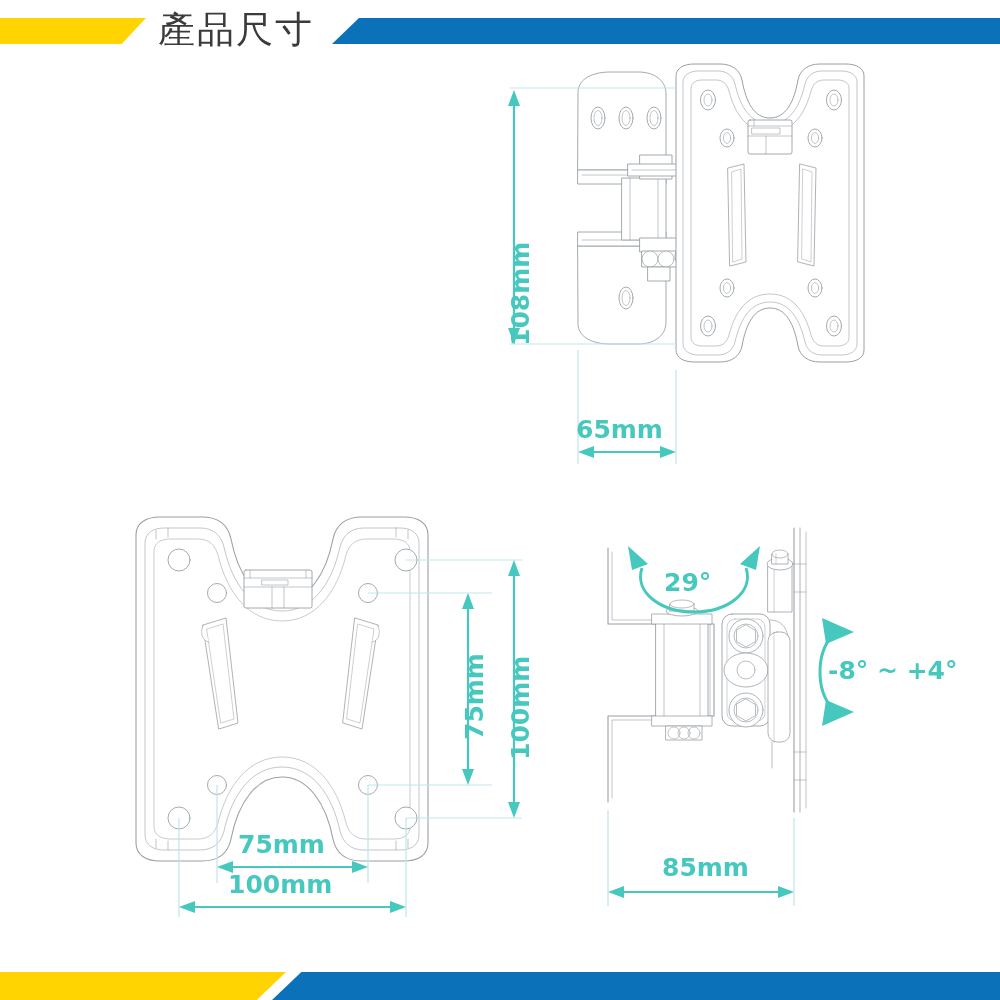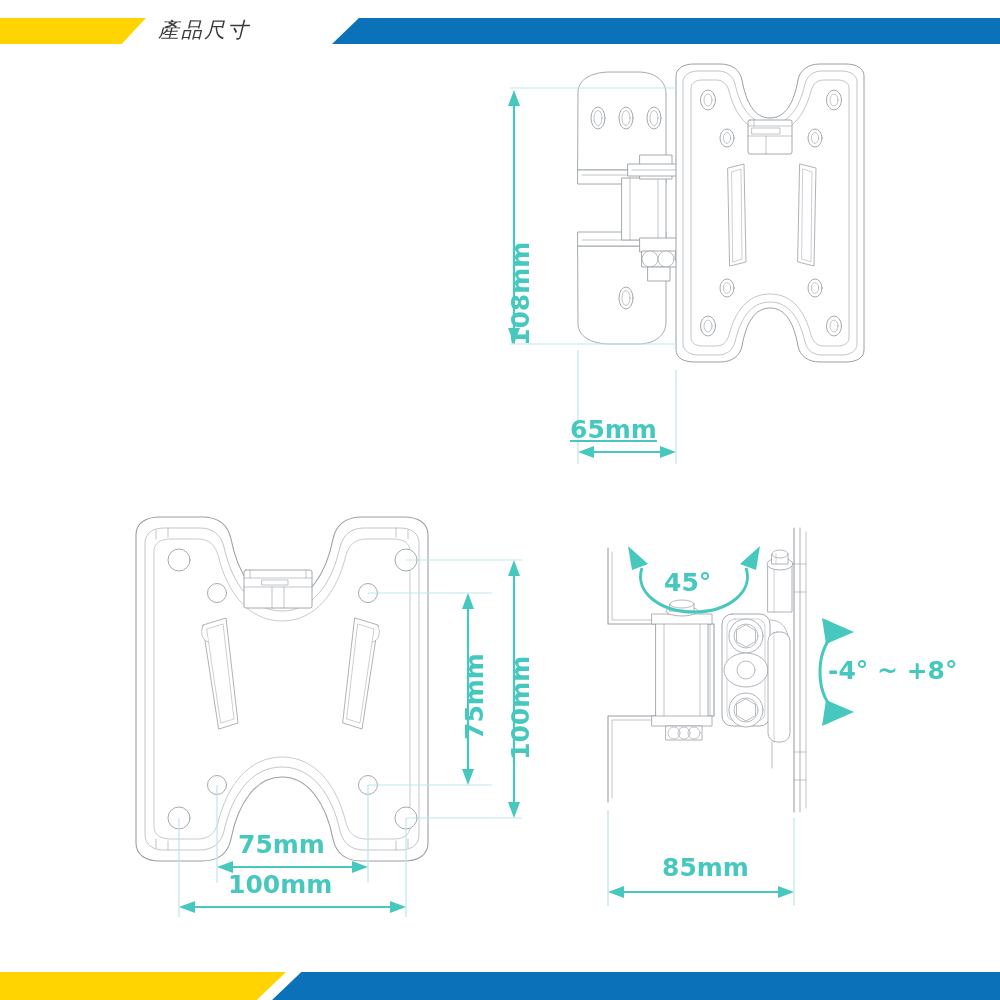--- a/index.html
+++ b/index.html
@@ -46,27 +46,26 @@
     top: 18px;
     width: 674px;
     height: 26px;
     background: #0B72B9;
     clip-path: polygon(4% 0, 100% 0, 100% 100%, 0 100%);
   }
   .header-title {
     position: absolute;
     left: 158px;
     top: 8px;
-    font-size: 21px;
+    font-size: 37px;
     line-height: 44px;
     color: #3b3b3b;
     letter-spacing: 2px;
     font-family: "DejaVu Sans", "Liberation Sans", sans-serif;
     white-space: nowrap;
-    font-style: italic;
   }
 
   
   .footer-band {
     position: absolute;
     left: 0;
     bottom: 0;
     width: 1000px;
     height: 40px;
   }
@@ -255,21 +254,21 @@
       </g>
 
       <g stroke="#46C8BE" stroke-width="2.2">
         <path d="M114 392 L 200 392"></path>
         <path d="M124 386 L 108 392 L 124 398 Z" fill="#46C8BE" stroke="none"></path>
         <path d="M190 386 L 206 392 L 190 398 Z" fill="#46C8BE" stroke="none"></path>
       </g>
     </svg>
 
     <div class="dim-label vert" style="left:36px; top:286px;">108mm</div>
-    <div class="dim-label" style="left:100px; top:355px;text-decoration:underline;">65mm</div>
+    <div class="dim-label" style="left:106px; top:355px;">65mm</div>
   </div>
 
   <div class="view" id="view-front">
     <svg width="430" height="425" viewBox="0 0 430 425" fill="none">
       <g stroke="#9aa0a6" stroke-width="0.9" fill="#ffffff" stroke-linejoin="round" stroke-linecap="round">
 
         <path d="M26 30
                  C 26 18, 36 12, 50 12
                  L 92 12 C 108 12, 118 20, 121 34
                  C 128 70, 146 96, 172 96
@@ -464,22 +463,22 @@
         <path d="M204 298 L 204 386"></path>
       </g>
 
       <g stroke="#46C8BE" stroke-width="2.2">
         <path d="M26 372 L 196 372"></path>
         <path d="M34 366 L 18 372 L 34 378 Z" fill="#46C8BE" stroke="none"></path>
         <path d="M188 366 L 204 372 L 188 378 Z" fill="#46C8BE" stroke="none"></path>
       </g>
     </svg>
 
-    <div class="dim-label" style="left:74px; top:48px;">45°</div>
-    <div class="dim-label" style="left:238px; top:136px;">-4° ~ +8°</div>
+    <div class="dim-label" style="left:74px; top:48px;">29°</div>
+    <div class="dim-label" style="left:238px; top:136px;">-8° ~ +4°</div>
     <div class="dim-label" style="left:72px; top:333px;text-align:right;">85mm</div>
   </div>
 
   <div class="footer-band">
     <div class="banner-yellow-bottom"></div>
     <div class="banner-blue-bottom"></div>
   </div>
 
 </div>
 

